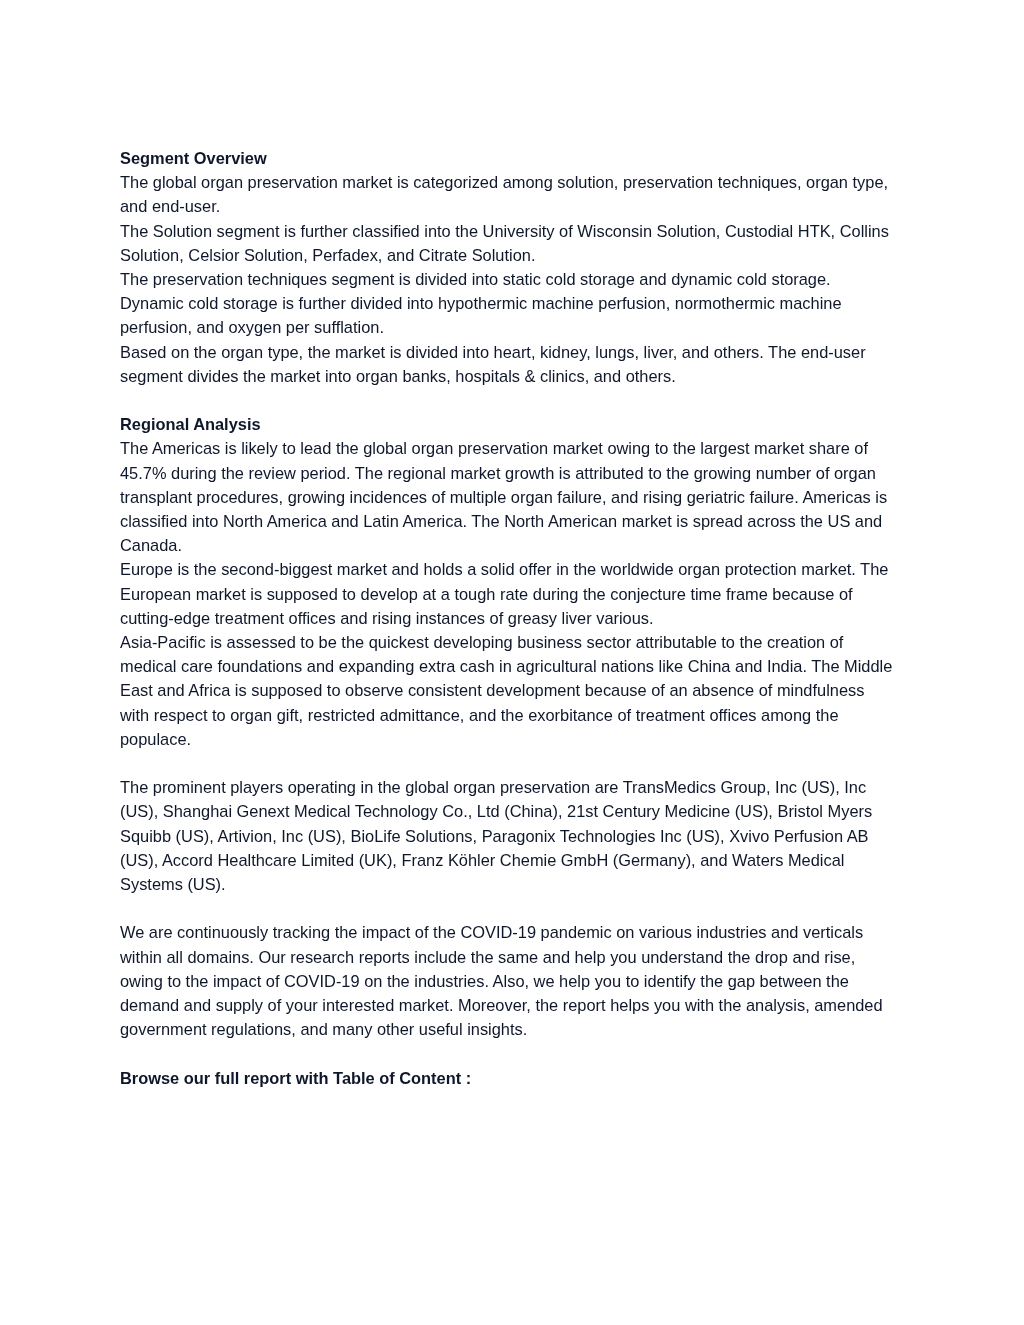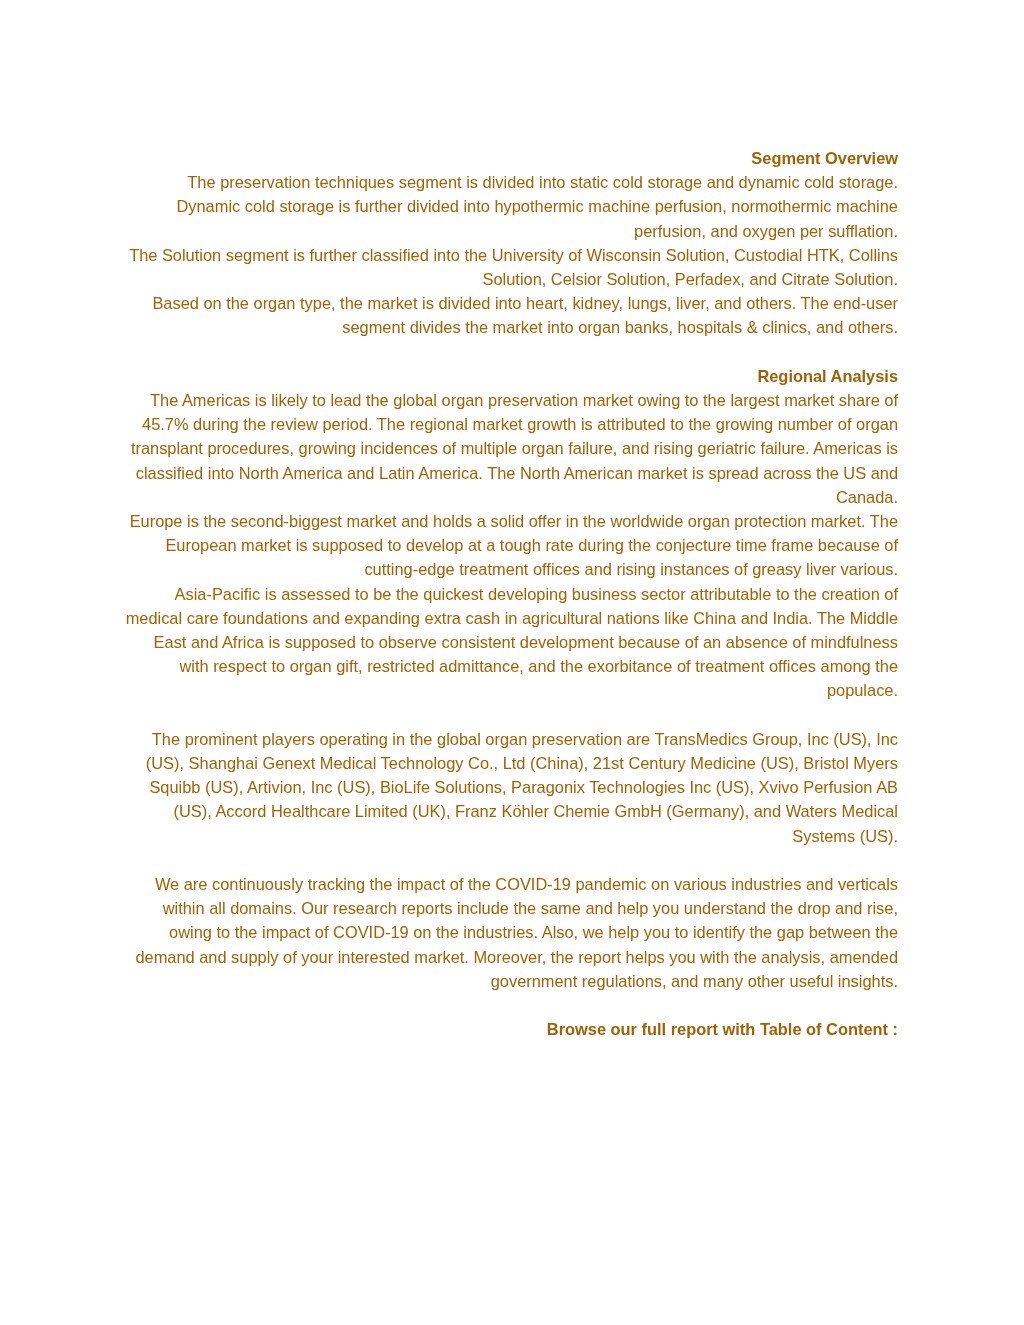--- a/index.html
+++ b/index.html
@@ -14,45 +14,46 @@
     width: 1024px;
     height: 1325px;
     background: #ffffff;
     overflow: hidden;
   }
   .content {
     position: absolute;
     left: 120px;
     top: 146px;
     width: 778px;
-    color: #a16207;
+    color: #0f172a;
     font-size: 16.4px;
     line-height: 24.2px;
-    text-align: right;
+    text-align: left;
   }
   .content .heading {
     font-weight: bold;
     font-size: 16.4px;
     line-height: 24.2px;
   }
   .content .paragraph {
     font-weight: normal;
   }
   .content .spacer {
     height: 24.2px;
   }
 </style>
 </head>
 <body>
 
 <div class="page">
   <div class="content">
       <div class="heading">Segment Overview</div>
+      <div class="paragraph">The global organ preservation market is categorized among solution, preservation techniques, organ type, and end-user.</div>
+      <div class="paragraph">The Solution segment is further classified into the University of Wisconsin Solution, Custodial HTK, Collins Solution, Celsior Solution, Perfadex, and Citrate Solution.</div>
       <div class="paragraph">The preservation techniques segment is divided into static cold storage and dynamic cold storage. Dynamic cold storage is further divided into hypothermic machine perfusion, normothermic machine perfusion, and oxygen per sufflation.</div>
-      <div class="paragraph">The Solution segment is further classified into the University of Wisconsin Solution, Custodial HTK, Collins Solution, Celsior Solution, Perfadex, and Citrate Solution.</div>
       <div class="paragraph">Based on the organ type, the market is divided into heart, kidney, lungs, liver, and others. The end-user segment divides the market into organ banks, hospitals &amp; clinics, and others.</div>
       <div class="spacer"></div>
       <div class="heading">Regional Analysis</div>
       <div class="paragraph">The Americas is likely to lead the global organ preservation market owing to the largest market share of 45.7% during the review period. The regional market growth is attributed to the growing number of organ transplant procedures, growing incidences of multiple organ failure, and rising geriatric failure. Americas is classified into North America and Latin America. The North American market is spread across the US and Canada.</div>
       <div class="paragraph">Europe is the second-biggest market and holds a solid offer in the worldwide organ protection market. The European market is supposed to develop at a tough rate during the conjecture time frame because of cutting-edge treatment offices and rising instances of greasy liver various.</div>
       <div class="paragraph">Asia-Pacific is assessed to be the quickest developing business sector attributable to the creation of medical care foundations and expanding extra cash in agricultural nations like China and India. The Middle East and Africa is supposed to observe consistent development because of an absence of mindfulness with respect to organ gift, restricted admittance, and the exorbitance of treatment offices among the populace.</div>
       <div class="spacer"></div>
       <div class="paragraph">The prominent players operating in the global organ preservation are TransMedics Group, Inc (US), Inc (US), Shanghai Genext Medical Technology Co., Ltd (China), 21st Century Medicine (US), Bristol Myers Squibb (US), Artivion, Inc (US), BioLife Solutions, Paragonix Technologies Inc (US), Xvivo Perfusion AB (US), Accord Healthcare Limited (UK), Franz Köhler Chemie GmbH (Germany), and Waters Medical Systems (US).</div>
       <div class="spacer"></div>
       <div class="paragraph">We are continuously tracking the impact of the COVID-19 pandemic on various industries and verticals within all domains. Our research reports include the same and help you understand the drop and rise, owing to the impact of COVID-19 on the industries. Also, we help you to identify the gap between the demand and supply of your interested market. Moreover, the report helps you with the analysis, amended government regulations, and many other useful insights.</div>

